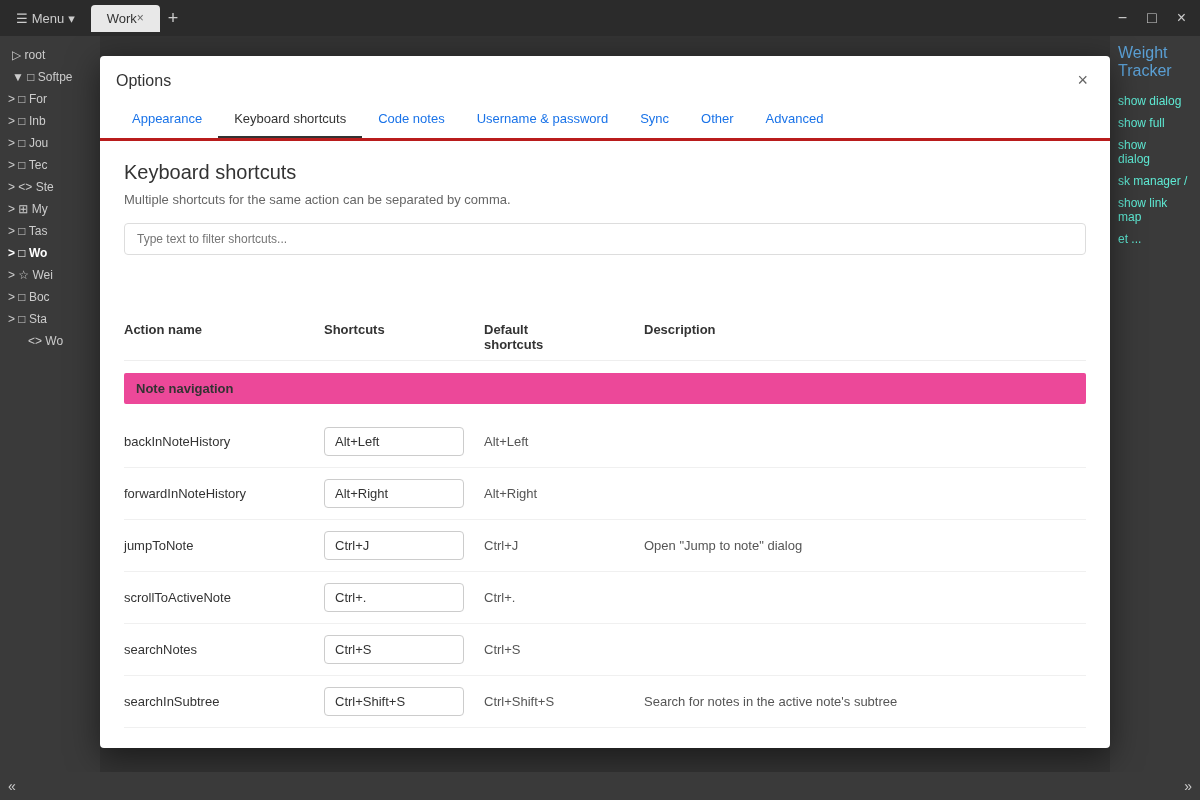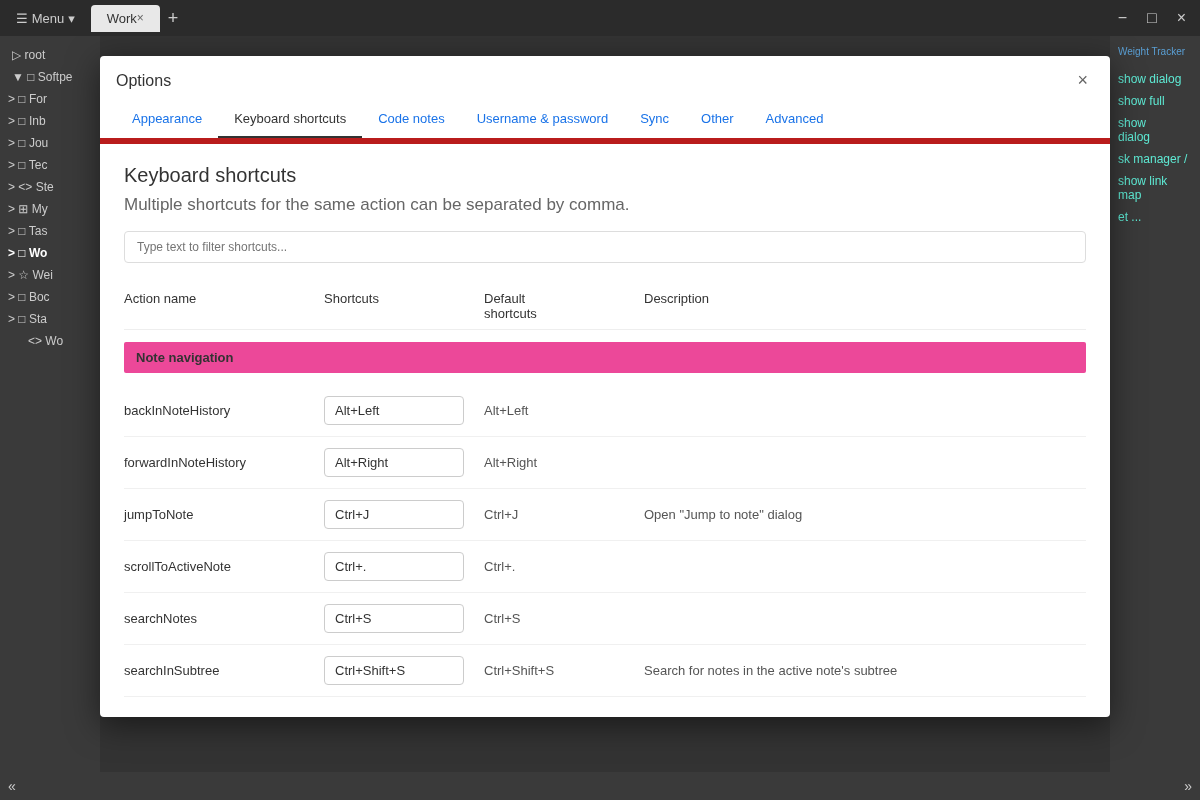--- a/index.html
+++ b/index.html
@@ -191,21 +191,21 @@
       border: none;
       font-size: 18px;
       cursor: pointer;
       color: #666;
       padding: 2px 6px;
     }
 
     
     .tab-nav {
       display: flex;
-      border-bottom: 6px solid #b91c1c;
+      border-bottom: 3px solid #b91c1c;
       padding: 0 16px;
       flex-shrink: 0;
       flex-wrap: nowrap;
     }
 
     .nav-tab {
       padding: 10px 16px;
       cursor: pointer;
       font-size: 13px;
       color: #1a73e8;
@@ -233,44 +233,45 @@
 
     .section-title {
       font-size: 20px;
       font-weight: normal;
       color: #333;
       margin-bottom: 8px;
     }
 
     .section-desc {
       color: #666;
-      font-size: 17px;
+      font-size: 13px;
       margin-bottom: 16px;
     }
 
     .filter-input {
       width: 100%;
       padding: 8px 12px;
       border: 1px solid #ddd;
       border-radius: 4px;
       font-size: 12px;
       color: #999;
       margin-bottom: 20px;
       outline: none;
     }
 
     .table-header {
       display: grid;
       grid-template-columns: 200px 160px 160px 1fr;
       padding: 8px 0;
-      font-weight: 400;
+      font-weight: 700;
       color: #333;
       font-size: 13px;
       border-bottom: 1px solid #eee;
       margin-bottom: 4px;
+      margin-top: 39px;
     }
 
     .group-header {
       background: #ec4899;
       padding: 8px 12px;
       font-weight: 600;
       color: #333;
       font-size: 13px;
       margin: 12px 0;
       border-radius: 2px;
@@ -474,21 +475,21 @@
               </div>
               <div class="default-shortcut">Ctrl+Shift+S</div>
               <div class="description">Search for notes in the active note's subtree</div>
             </div>
           </div>
         </div>
       </div>
     </div>
 
     <div class="right-panel">
-      <span style="color:#5a9fd4;font-size:10px;">Weight Tracker</span>
+      <span style="color:#5a9fd4;font-size:16px;">Weight Tracker</span>
       <br><br>
       <a class="right-link">show dialog</a>
       <a class="right-link">show full</a>
       <a class="right-link">show<br>dialog</a>
       <a class="right-link">sk manager /</a>
       <a class="right-link">show link<br>map</a>
       <a class="right-link">et ...</a>
     </div>
   </div>
 

